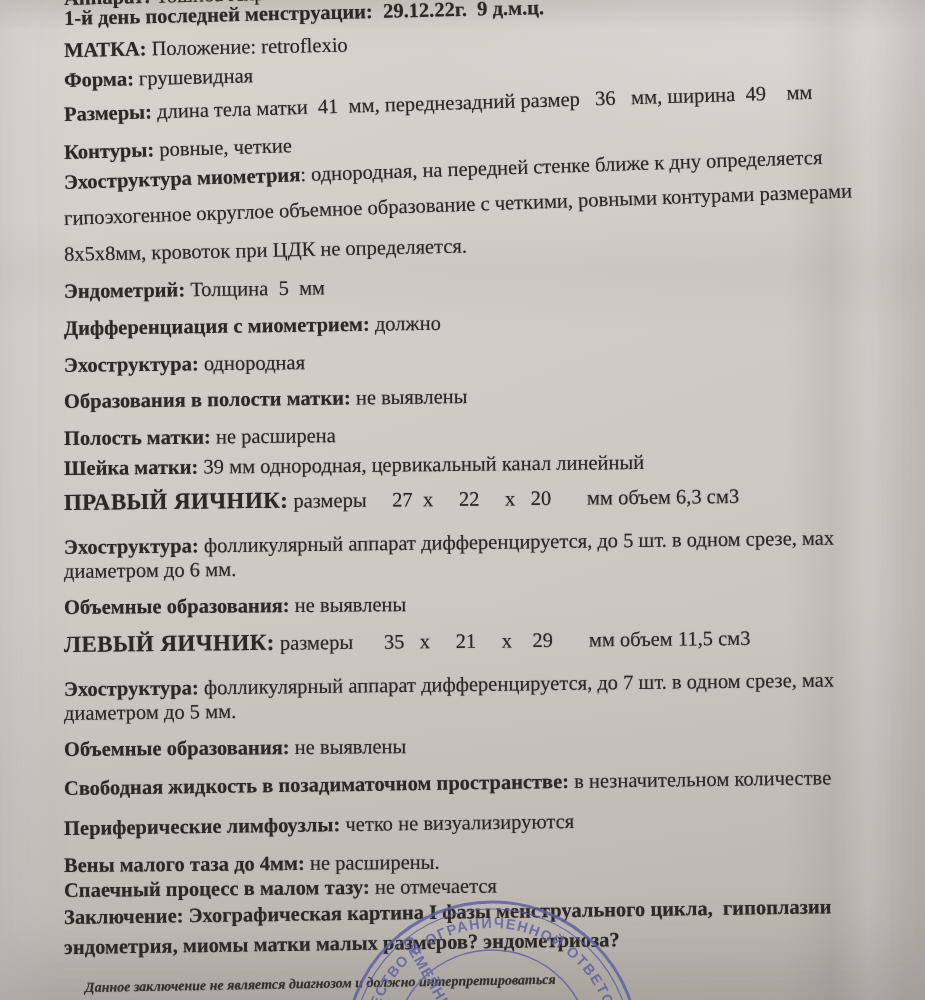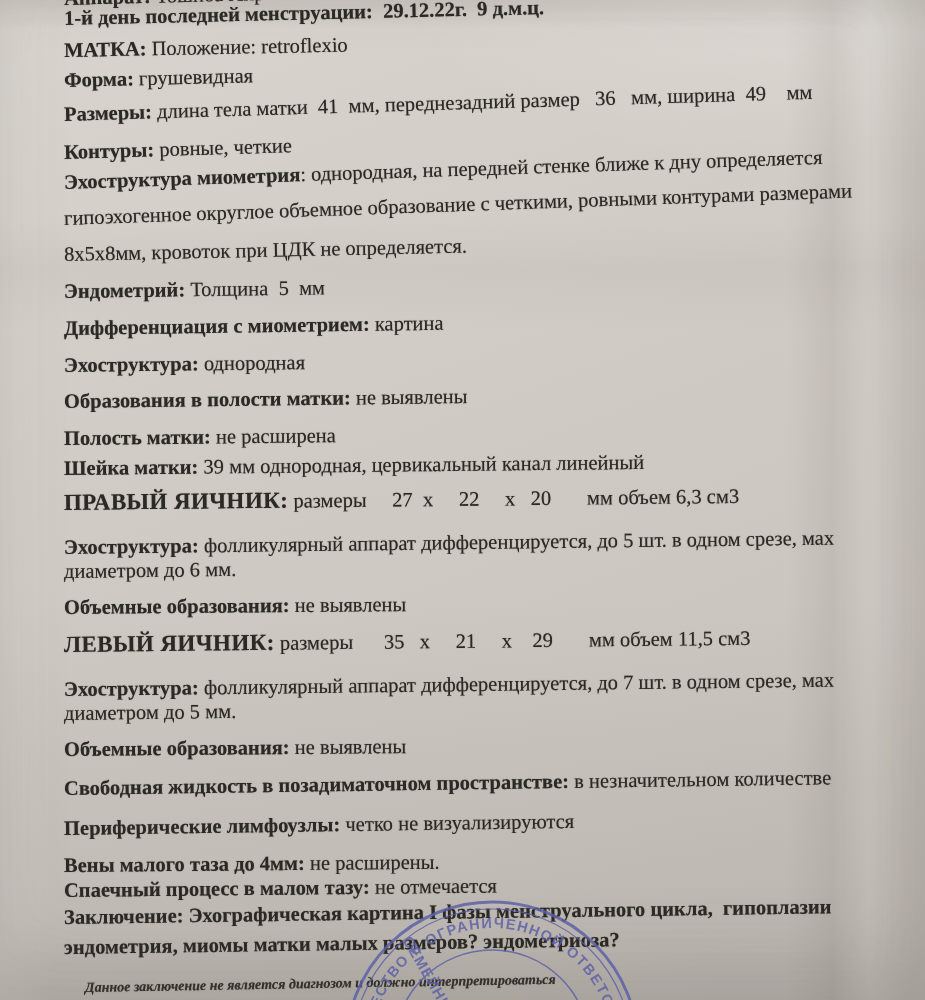--- a/index.html
+++ b/index.html
@@ -45,21 +45,21 @@
       <div class="line" style="top: -13px; left: 64px; transform: rotate(-1.4deg);"><span class="label">Аппарат:</span><span class="value"> Тошиба Апр</span></div>
       <div class="line bold-value" style="top: 7px; left: 64px; transform: rotate(-1.3deg);"><span class="label">1-й день последней менструации:</span><span class="value">  29.12.22г.  9 д.м.ц.</span></div>
       <div class="line" style="top: 39px; left: 64px; transform: rotate(-1.1deg);"><span class="label">МАТКА:</span><span class="value"> Положение: retroflexio</span></div>
       <div class="line" style="top: 69px; left: 64px; transform: rotate(-1.4deg);"><span class="label">Форма:</span><span class="value"> грушевидная</span></div>
       <div class="line" style="top: 103px; left: 64px; transform: rotate(-1.7deg);"><span class="label">Размеры:</span><span class="value"> длина тела матки  41  мм, переднезадний размер   36   мм, ширина  49    мм</span></div>
       <div class="line" style="top: 141px; left: 64px; transform: rotate(-1.7deg);"><span class="label">Контуры:</span><span class="value"> ровные, четкие</span></div>
       <div class="line" style="top: 171px; left: 64px; transform: rotate(-1.9deg);"><span class="label">Эхоструктура миометрия</span><span class="value">: однородная, на передней стенке ближе к дну определяется</span></div>
       <div class="line" style="top: 207px; left: 64px; transform: rotate(-2deg);"><span class="value">гипоэхогенное округлое объемное образование с четкими, ровными контурами размерами</span></div>
       <div class="line" style="top: 243px; left: 64px; transform: rotate(-1.2deg);"><span class="value">8х5х8мм, кровоток при ЦДК не определяется.</span></div>
       <div class="line" style="top: 280px; left: 64px; transform: rotate(-0.8deg);"><span class="label">Эндометрий:</span><span class="value"> Толщина  5  мм</span></div>
-      <div class="line" style="top: 317px; left: 64px; transform: rotate(-0.8deg);"><span class="label">Дифференциация с миометрием:</span><span class="value"> картина</span></div>
+      <div class="line" style="top: 317px; left: 64px; transform: rotate(-0.8deg);"><span class="label">Дифференциация с миометрием:</span><span class="value"> должно</span></div>
       <div class="line" style="top: 354px; left: 64px; transform: rotate(-0.7deg);"><span class="label">Эхоструктура:</span><span class="value"> однородная</span></div>
       <div class="line" style="top: 390px; left: 64px; transform: rotate(-0.7deg);"><span class="label">Образования в полости матки:</span><span class="value"> не выявлены</span></div>
       <div class="line" style="top: 427px; left: 64px; transform: rotate(-0.6deg);"><span class="label">Полость матки:</span><span class="value"> не расширена</span></div>
       <div class="line" style="top: 457px; left: 64px; transform: rotate(-0.6deg);"><span class="label">Шейка матки:</span><span class="value"> 39 мм однородная, цервикальный канал линейный</span></div>
       <div class="line heading" style="top: 490px; left: 64px; transform: rotate(-0.6deg);"><span class="label">ПРАВЫЙ ЯИЧНИК:</span><span class="value"> размеры     27  х     22     х   20       мм объем 6,3 см3</span></div>
       <div class="line" style="top: 536px; left: 64px; transform: rotate(-0.7deg);"><span class="label">Эхоструктура:</span><span class="value"> фолликулярный аппарат дифференцируется, до 5 шт. в одном срезе, мах</span></div>
       <div class="line" style="top: 560px; left: 64px; transform: rotate(-0.7deg);"><span class="value">диаметром до 6 мм.</span></div>
       <div class="line" style="top: 596px; left: 64px; transform: rotate(-0.5deg);"><span class="label">Объемные образования:</span><span class="value"> не выявлены</span></div>
       <div class="line heading" style="top: 632px; left: 64px; transform: rotate(-0.6deg);"><span class="label">ЛЕВЫЙ ЯИЧНИК:</span><span class="value"> размеры      35   х     21     х    29       мм объем 11,5 см3</span></div>
       <div class="line" style="top: 678px; left: 64px; transform: rotate(-0.7deg);"><span class="label">Эхоструктура:</span><span class="value"> фолликулярный аппарат дифференцируется, до 7 шт. в одном срезе, мах</span></div>

